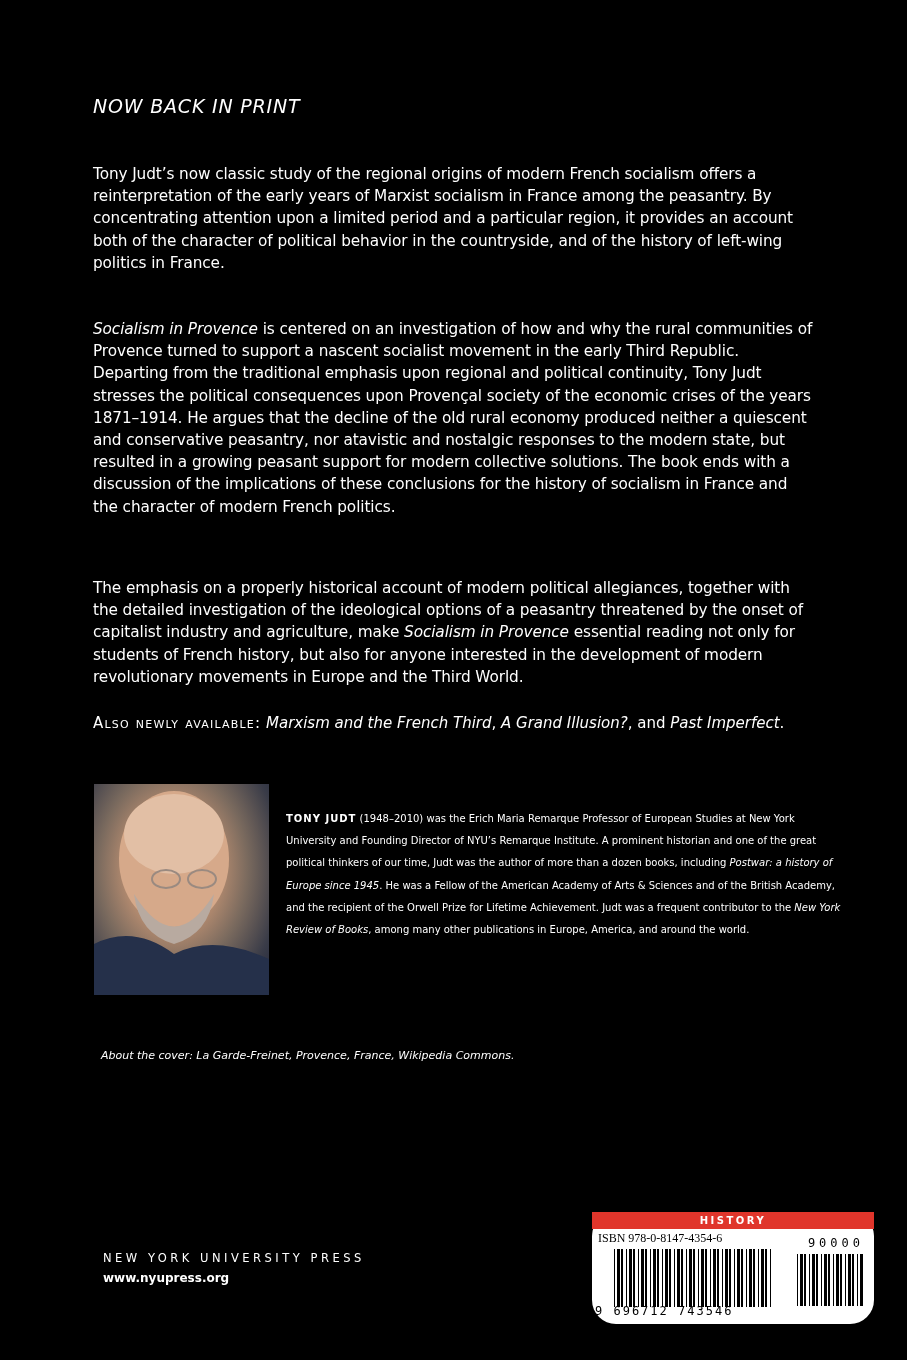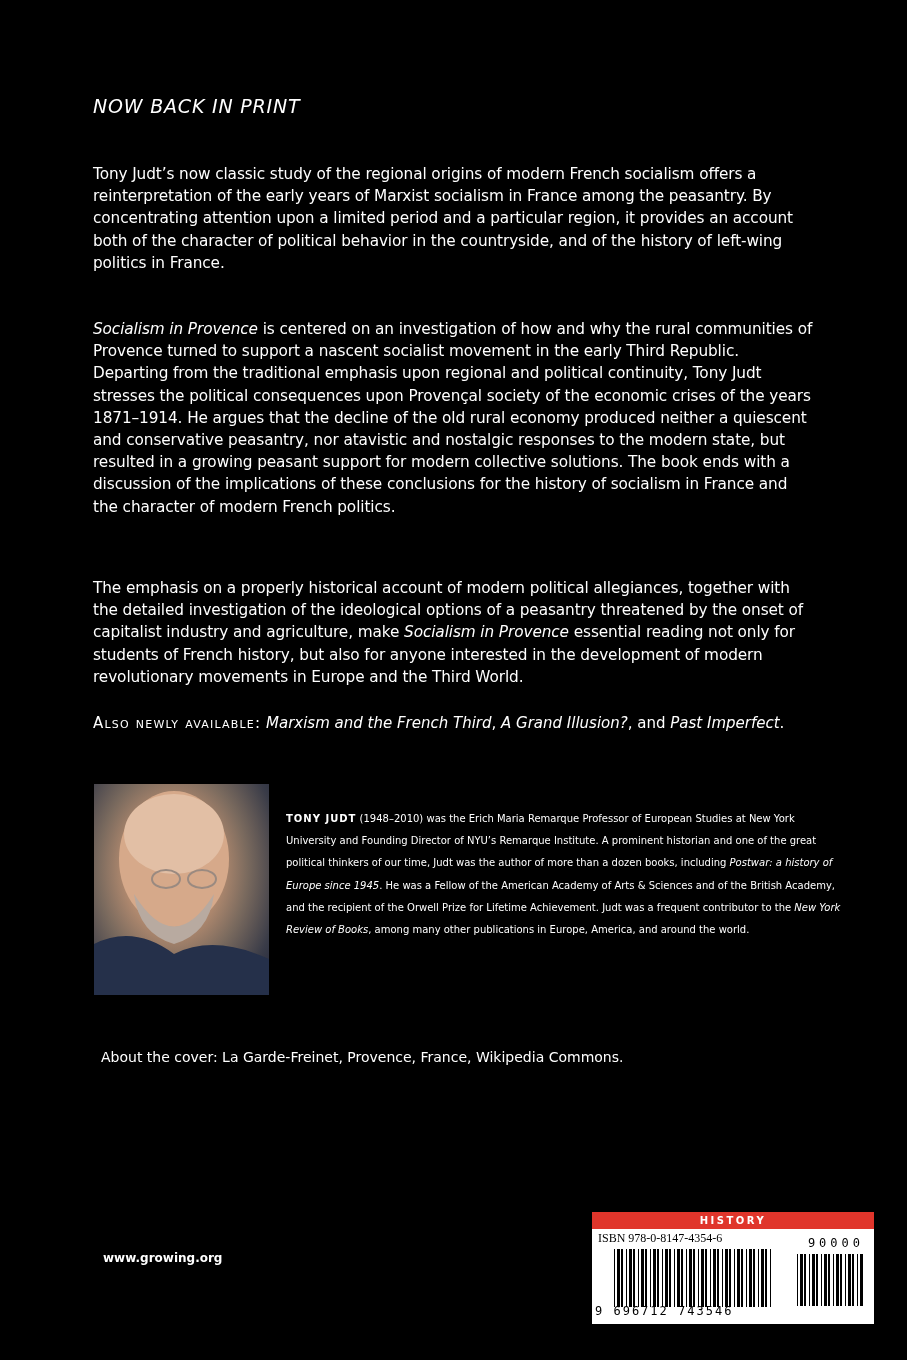--- a/index.html
+++ b/index.html
@@ -6,24 +6,24 @@
   body { width: 907px; height: 1360px; background: #000; color: #fff; font-family: "DejaVu Sans", sans-serif; position: relative; overflow: hidden; }
   .p { position: absolute; left: 93px; width: 720px; font-size: 15.3px; line-height: 22.2px; letter-spacing: -0.1px; }
   #tagline { position: absolute; left: 93px; top: 95px; font-style: italic; font-size: 19px; letter-spacing: 0.8px; }
   #p1 { top: 163px; }
   #p2 { top: 318px; }
   #p3 { top: 561px; margin-top: 16px; }
   #also { position: absolute; left: 93px; top: 714px; font-size: 15px; }
   .sc { font-variant: small-caps; letter-spacing: 1.2px; }
   #photo { position: absolute; left: 94px; top: 784px; width: 175px; height: 211px; background: radial-gradient(ellipse at 45% 40%, #d9b79a 0%, #c09273 30%, #7a6a5e 55%, #3a3c48 80%, #1c2238 100%); overflow: hidden; }
   #bio { position: absolute; left: 286px; top: 780px; width: 560px; font-size: 10px; line-height: 22.2px; margin-top: 28px; }
-  #cover-credit { position: absolute; left: 101px; top: 1049px; font-size: 14px; }
+  #cover-credit { position: absolute; left: 101px; top: 1049px; font-size: 11px; font-style: italic; }
   #press { position: absolute; left: 103px; top: 1248px; font-size: 12px; line-height: 20px; }
   #press .name { letter-spacing: 3.5px; font-size: 11.5px; }
-  #barcode-box { position: absolute; left: 592px; top: 1212px; width: 282px; height: 112px; background: #fff; }
+  #barcode-box { position: absolute; left: 592px; top: 1212px; width: 282px; height: 112px; background: #fff; border-radius: 24px; }
   #barcode-band { height: 17px; background: #e0352b; color: #fff; text-align: center; font-size: 10px; line-height: 17px; letter-spacing: 2.5px; font-weight: bold; }
   #isbn-text { position: absolute; left: 6px; top: 19px; color: #000; font-family: Liberation Serif, serif; font-size: 12px; }
   #price-text { position: absolute; right: 10px; top: 24px; color: #000; font-family: "DejaVu Sans Mono", monospace; font-size: 12px; letter-spacing: 4px; }
   #bars-main { position: absolute; left: 22px; top: 37px; width: 160px; height: 70px; }
   #bars-addon { position: absolute; left: 205px; top: 42px; width: 68px; height: 52px; }
   #ean-digits { position: absolute; left: 3px; top: 92px; color: #000; font-family: "DejaVu Sans Mono", monospace; font-size: 12px; letter-spacing: 2px; background: transparent; }
 </style>
 </head>
 <body>
 
@@ -46,21 +46,22 @@
     <path d="M40 110 Q80 175 120 110 Q115 150 80 160 Q45 150 40 110Z" fill="#b8aaa0"></path>
     <path d="M0 160 Q40 140 80 170 Q120 150 175 175 L175 211 L0 211Z" fill="#25304a"></path>
   </svg>
 </div>
 
 <div id="bio"><b style="letter-spacing:1px">TONY JUDT</b><span> (1948–2010) was the Erich Maria Remarque Professor of European Studies at New York University and Founding Director of NYU’s Remarque Institute. A prominent historian and one of the great political thinkers of our time, Judt was the author of more than a dozen books, including </span><i>Postwar: a history of Europe since 1945</i><span>. He was a Fellow of the American Academy of Arts &amp; Sciences and of the British Academy, and the recipient of the Orwell Prize for Lifetime Achievement. Judt was a frequent contributor to the </span><i>New York Review of Books</i><span>, among many other publications in Europe, America, and around the world.</span></div>
 
 <div id="cover-credit">About the cover: La Garde-Freinet, Provence, France, Wikipedia Commons.</div>
 
 <div id="press">
-  <div style="font-weight:bold">www.growing.org</div>
+  <div class="name">NEW YORK UNIVERSITY PRESS</div>
+  <div style="font-weight:bold">www.nyupress.org</div>
 </div>
 
 <div id="barcode-box">
   <div id="barcode-band" style="background: rgb(224, 53, 43);">HISTORY</div>
   <div id="isbn-text">ISBN 978-0-8147-4354-6</div>
   <div id="price-text">90000</div>
   <svg id="bars-main">
       <rect x="0" y="0" width="1" height="58" fill="#000"></rect>
       <rect x="3" y="0" width="3" height="58" fill="#000"></rect>
       <rect x="7" y="0" width="2" height="58" fill="#000"></rect>

